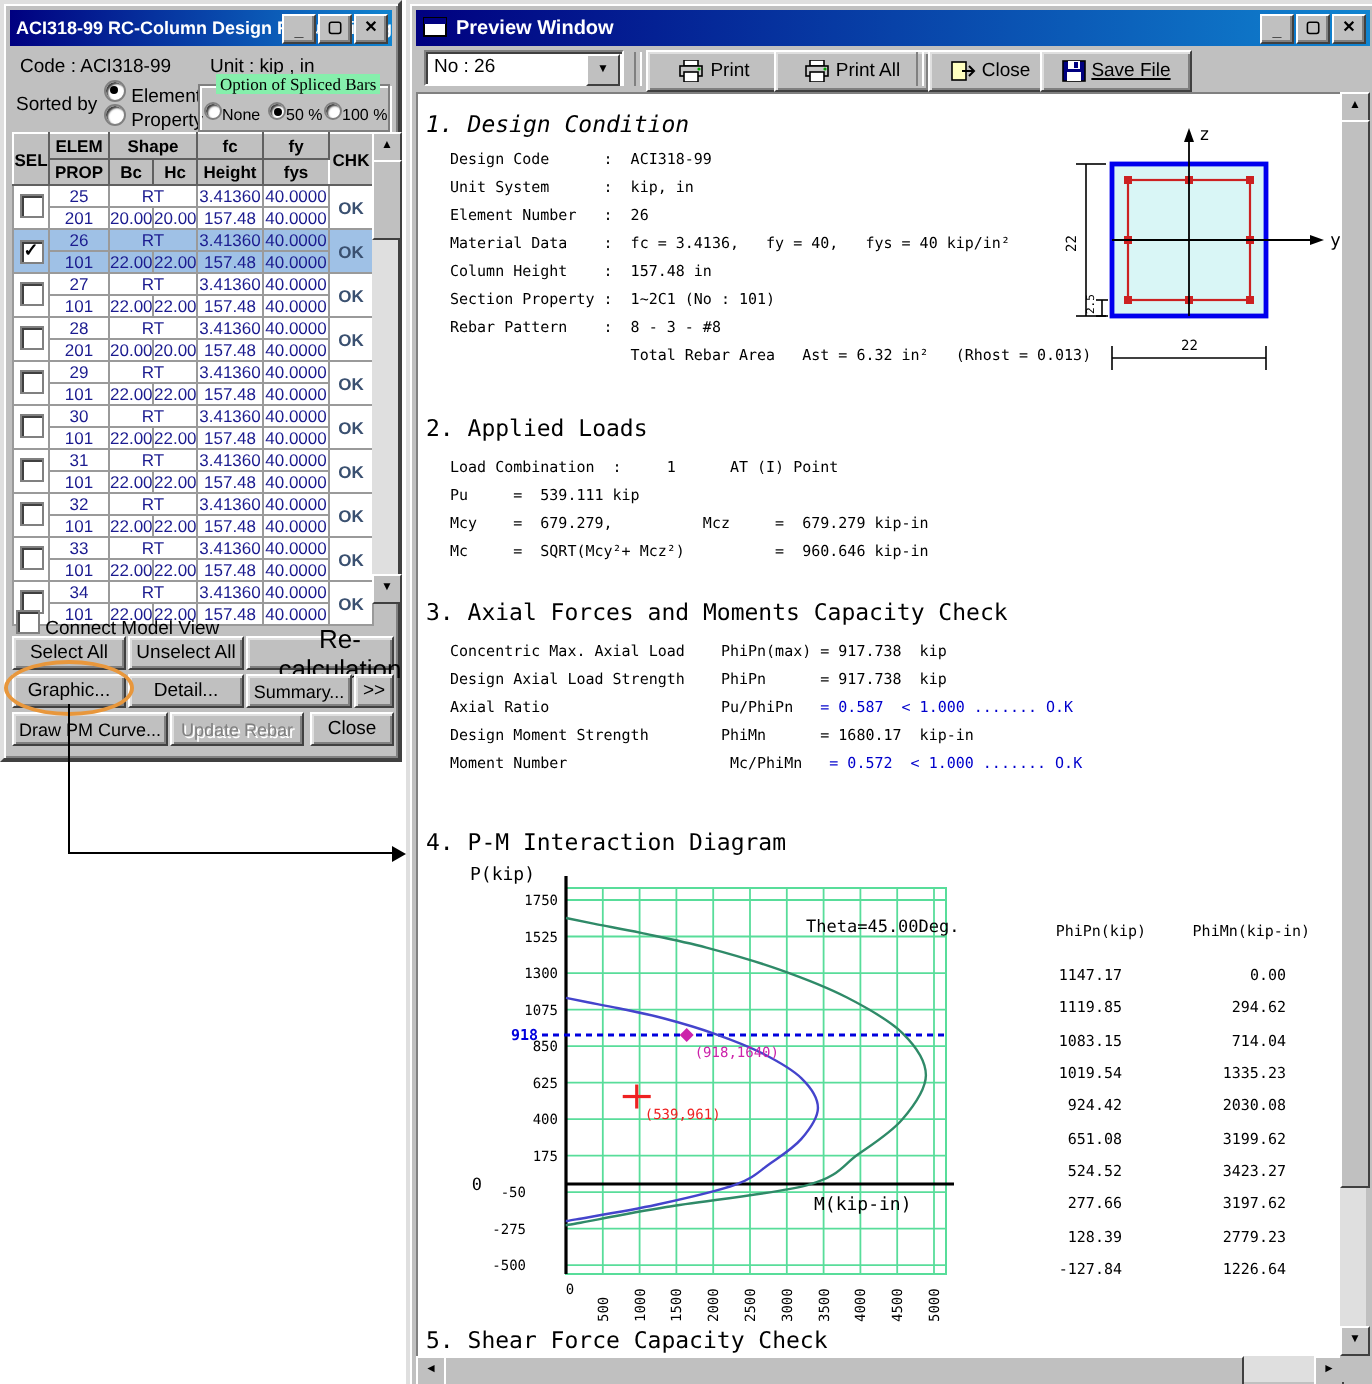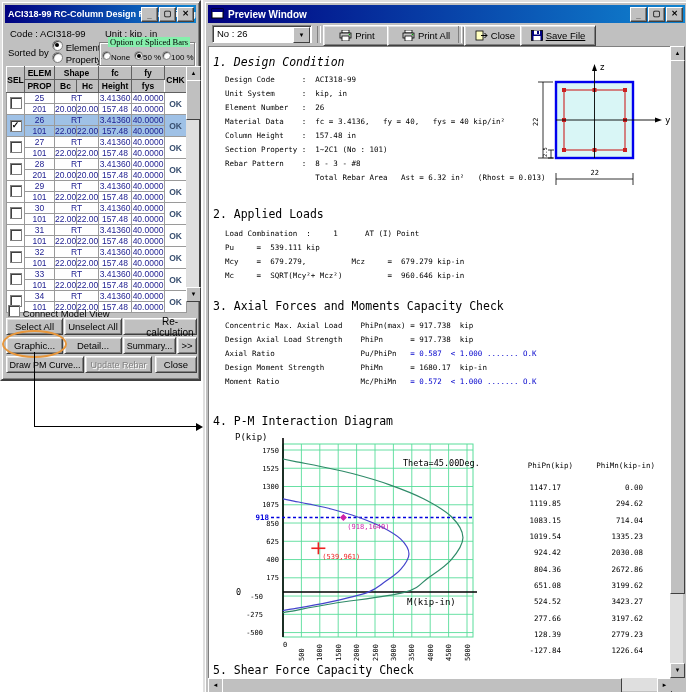--- a/index.html
+++ b/index.html
@@ -301,21 +301,21 @@
       <span>Connect Model View</span>
     </span>
 
     <div class="btn3d" style="left:4px;top:316px;width:55px;height:15px;">
         <span>Select All</span>
       </div>
     <div class="btn3d" style="left:62px;top:316px;width:56px;height:15px;">
         <span>Unselect All</span>
       </div>
     <div class="btn3d" style="left:121px;top:316px;width:72px;height:15px;" style2="">
-        <span style="font-size:10px;margin-left:20px;">Re-calculation</span>
+        <span style="font-size:13px;margin-left:20px;">Re-calculation</span>
       </div>
     <div class="btn3d" style="left:4px;top:335px;width:55px;height:15px;">
         <span>Graphic...</span>
       </div>
     <div class="btn3d" style="left:62px;top:335px;width:56px;height:15px;">
         <span>Detail...</span>
       </div>
     <div class="btn3d" style="left:121px;top:335px;width:51px;height:15px;">
         <span style="font-size:9px;">Summary...</span>
       </div>
@@ -414,35 +414,34 @@
           <div class="bodyline">Pu     =  539.111 kip</div>
           <div class="bodyline">Mcy    =  679.279,          Mcz     =  679.279 kip-in</div>
           <div class="bodyline">Mc     =  SQRT(Mcy²+ Mcz²)          =  960.646 kip-in</div>
         </div>
       <div class="h-sec" style="left:4px;top:252px;">3. Axial Forces and Moments Capacity Check</div>
       <div class="lines" style="left:16px;top:272px;" id="s3lines">
           <div class="bodyline"><span>Concentric Max. Axial Load    PhiPn(max) = 917.738  kip</span><span class="blue"></span></div>
           <div class="bodyline"><span>Design Axial Load Strength    PhiPn      = 917.738  kip</span><span class="blue"></span></div>
           <div class="bodyline"><span>Axial Ratio                   Pu/PhiPn   </span><span class="blue">= 0.587  &lt; 1.000 ....... O.K</span></div>
           <div class="bodyline"><span>Design Moment Strength        PhiMn      = 1680.17  kip-in</span><span class="blue"></span></div>
-          <div class="bodyline"><span>Moment Ratio                  Mc/PhiMn   </span><span class="blue">= 0.572  &lt; 1.000 ....... O.K</span></div>
+          <div class="bodyline"><span>Moment Number                  Mc/PhiMn   </span><span class="blue">= 0.572  &lt; 1.000 ....... O.K</span></div>
         </div>
       <div class="h-sec" style="left:4px;top:367px;">4. P-M Interaction Diagram</div>
 
       <div id="pmblock">
         <div class="hdr">
           <span class="c1">PhiPn(kip)</span><span class="c2">PhiMn(kip-in)</span>
         </div>
         <div id="pmrows">
             <div class="prow"><span class="c1">1147.17</span><span class="c2">0.00</span></div>
             <div class="prow"><span class="c1">1119.85</span><span class="c2">294.62</span></div>
             <div class="prow"><span class="c1">1083.15</span><span class="c2">714.04</span></div>
             <div class="prow"><span class="c1">1019.54</span><span class="c2">1335.23</span></div>
             <div class="prow"><span class="c1">924.42</span><span class="c2">2030.08</span></div>
-            <div class="prow"><span class="c1">804.36</span><span class="c2">2672.86</span></div>
             <div class="prow"><span class="c1">651.08</span><span class="c2">3199.62</span></div>
             <div class="prow"><span class="c1">524.52</span><span class="c2">3423.27</span></div>
             <div class="prow"><span class="c1">277.66</span><span class="c2">3197.62</span></div>
             <div class="prow"><span class="c1">128.39</span><span class="c2">2779.23</span></div>
             <div class="prow"><span class="c1">-127.84</span><span class="c2">1226.64</span></div>
           </div>
       </div>
 
       <svg id="chart" width="300" height="235" style="position:absolute;left:8px;top:381px;">
           <line x1="66" y1="16" x2="66" y2="209" stroke="#58dd9a" stroke-width="0.9"></line>

